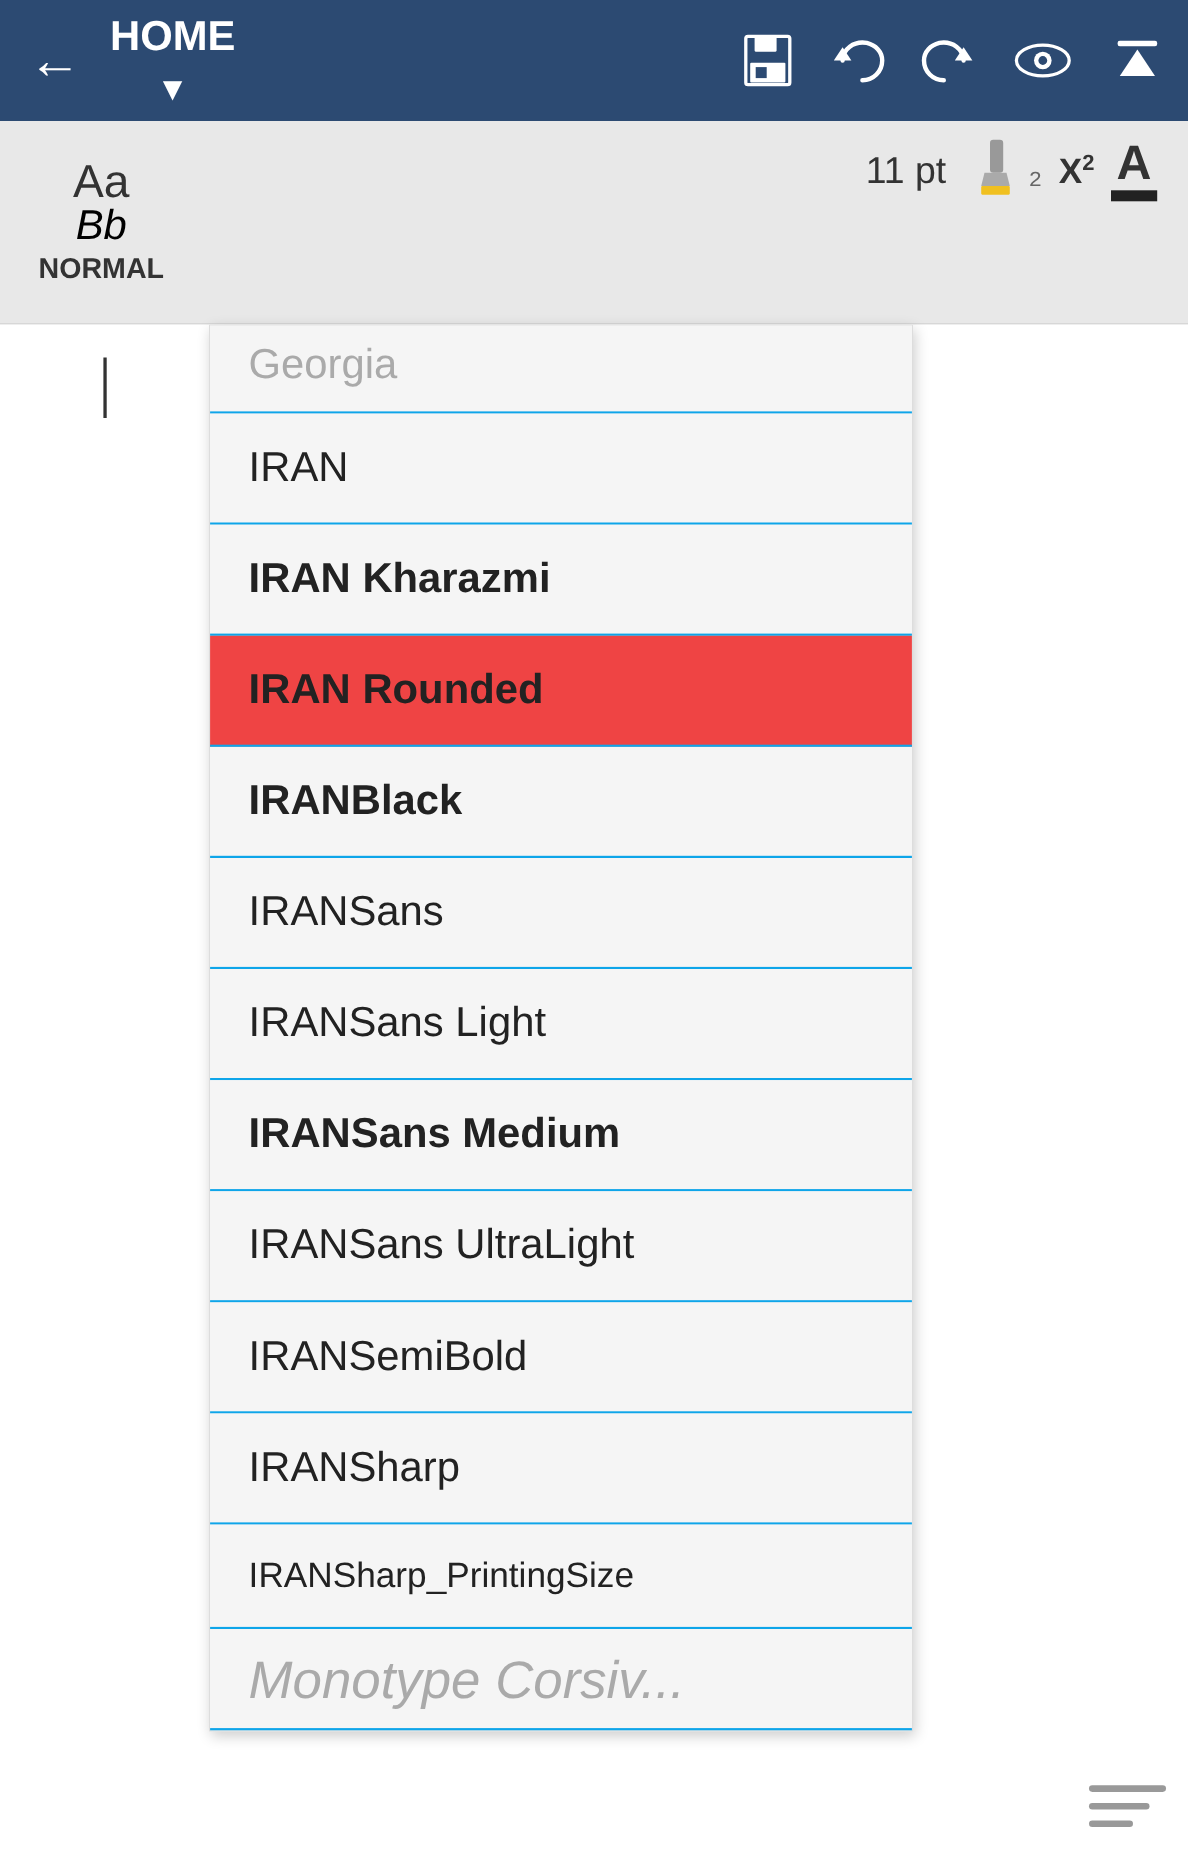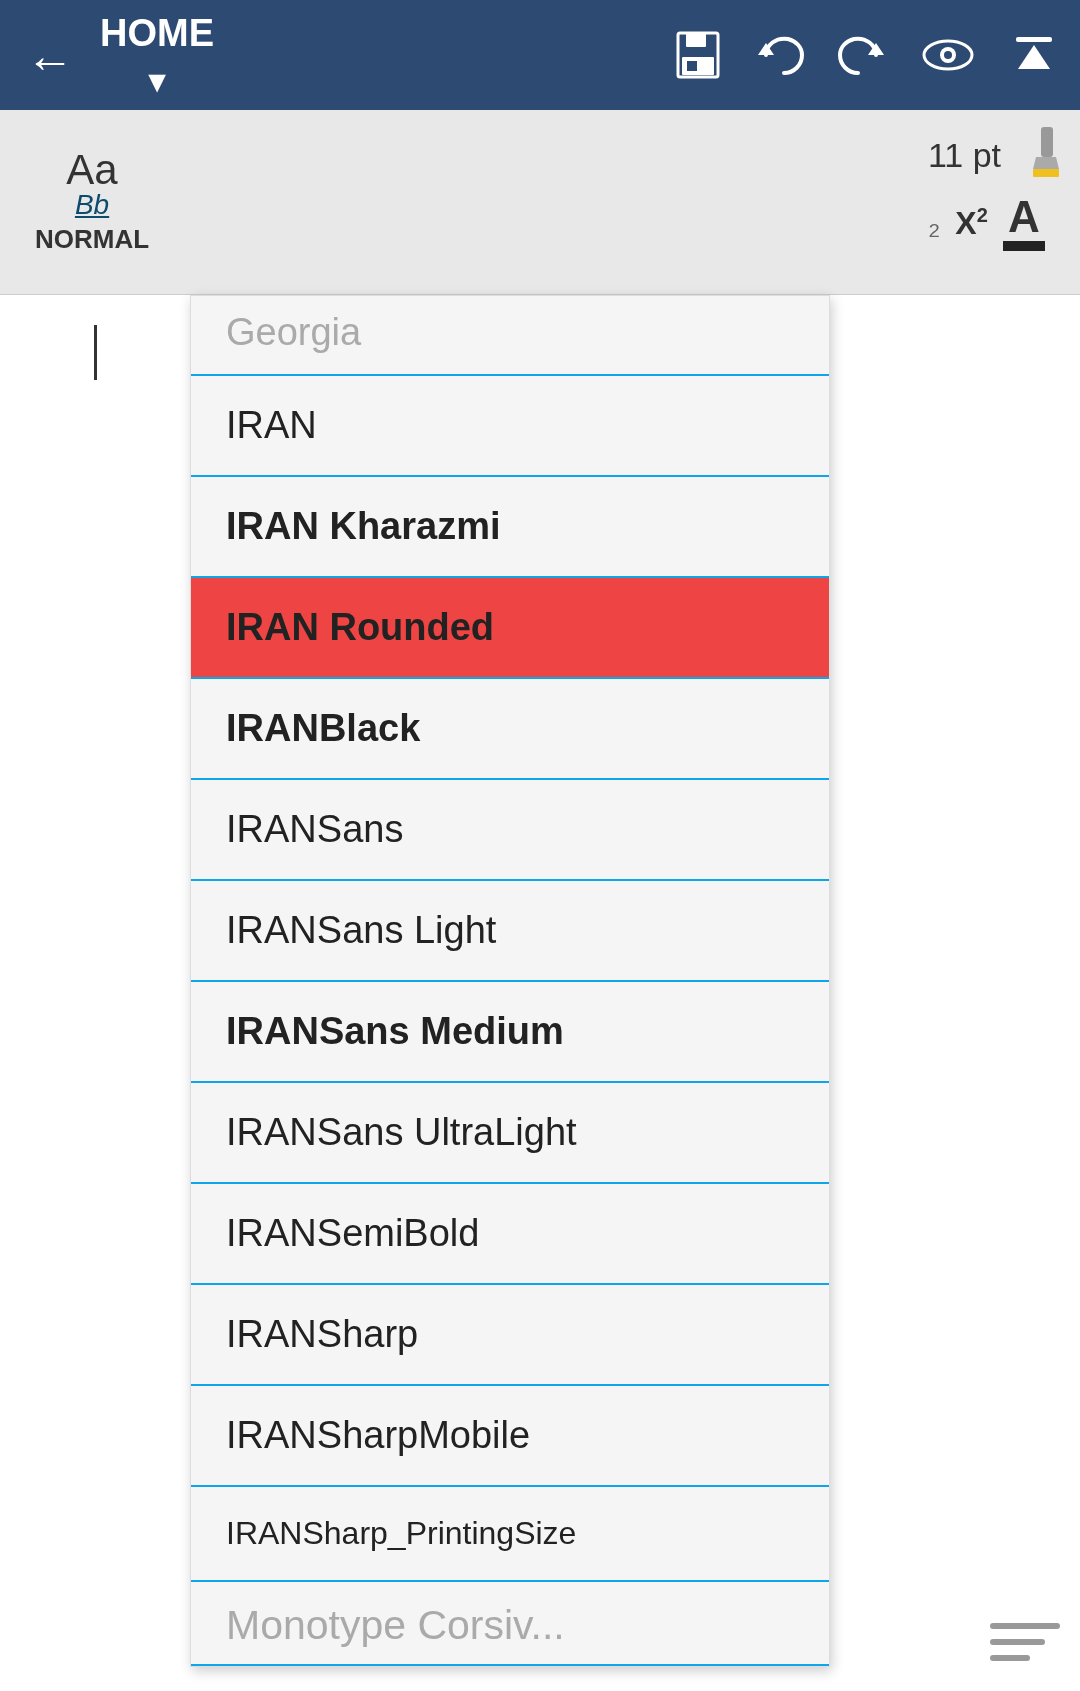--- a/index.html
+++ b/index.html
@@ -90,41 +90,39 @@
       min-width: 120px;
     }
 
     .font-style-aa {
       font-size: 42px;
       color: #333;
       line-height: 1;
     }
 
     .font-style-bb {
-      font-size: 28px;
+      font-size: 38px;
       font-style: italic;
-      color: #0c4a6e;
+      color: #000000;
       line-height: 1;
-      text-decoration: underline;
     }
 
     .font-style-normal {
       font-size: 26px;
       font-weight: bold;
       color: #333;
       margin-top: 5px;
     }
 
     .toolbar-right {
       position: absolute;
-      right: 4px;
+      right: 28px;
       top: 15px;
       display: flex;
-      flex-direction: column;
-      gap: 10px;
+      flex-direction: row;
     }
 
     .toolbar-right-row {
       display: flex;
       align-items: center;
       gap: 15px;
     }
 
     .font-color-btn {
       display: flex;
@@ -344,28 +342,25 @@
     </div>
     <div class="font-item">
       <span>IRANSans UltraLight</span>
     </div>
     <div class="font-item">
       <span>IRANSemiBold</span>
     </div>
     <div class="font-item">
       <span>IRANSharp</span>
     </div>
-    <div class="font-item">
-      <span>IRANSharpMobile</span>
-    </div>
     <div class="font-item small-item">
       <span>IRANSharp_PrintingSize</span>
     </div>
 
-    <div class="font-item" style="color:#aaa; padding: 20px 22px 15px 35px; font-size:41px;">
+    <div class="font-item" style="color:#aaa; padding: 20px 22px 15px 35px; font-size:48px;font-style:italic;">
       <span>Monotype Corsiv...</span>
     </div>
   </div>
 
   <div class="bottom-right-icon">
     <div class="menu-lines">
       <div class="menu-line menu-line-1"></div>
       <div class="menu-line menu-line-2"></div>
       <div class="menu-line menu-line-3"></div>
     </div>

